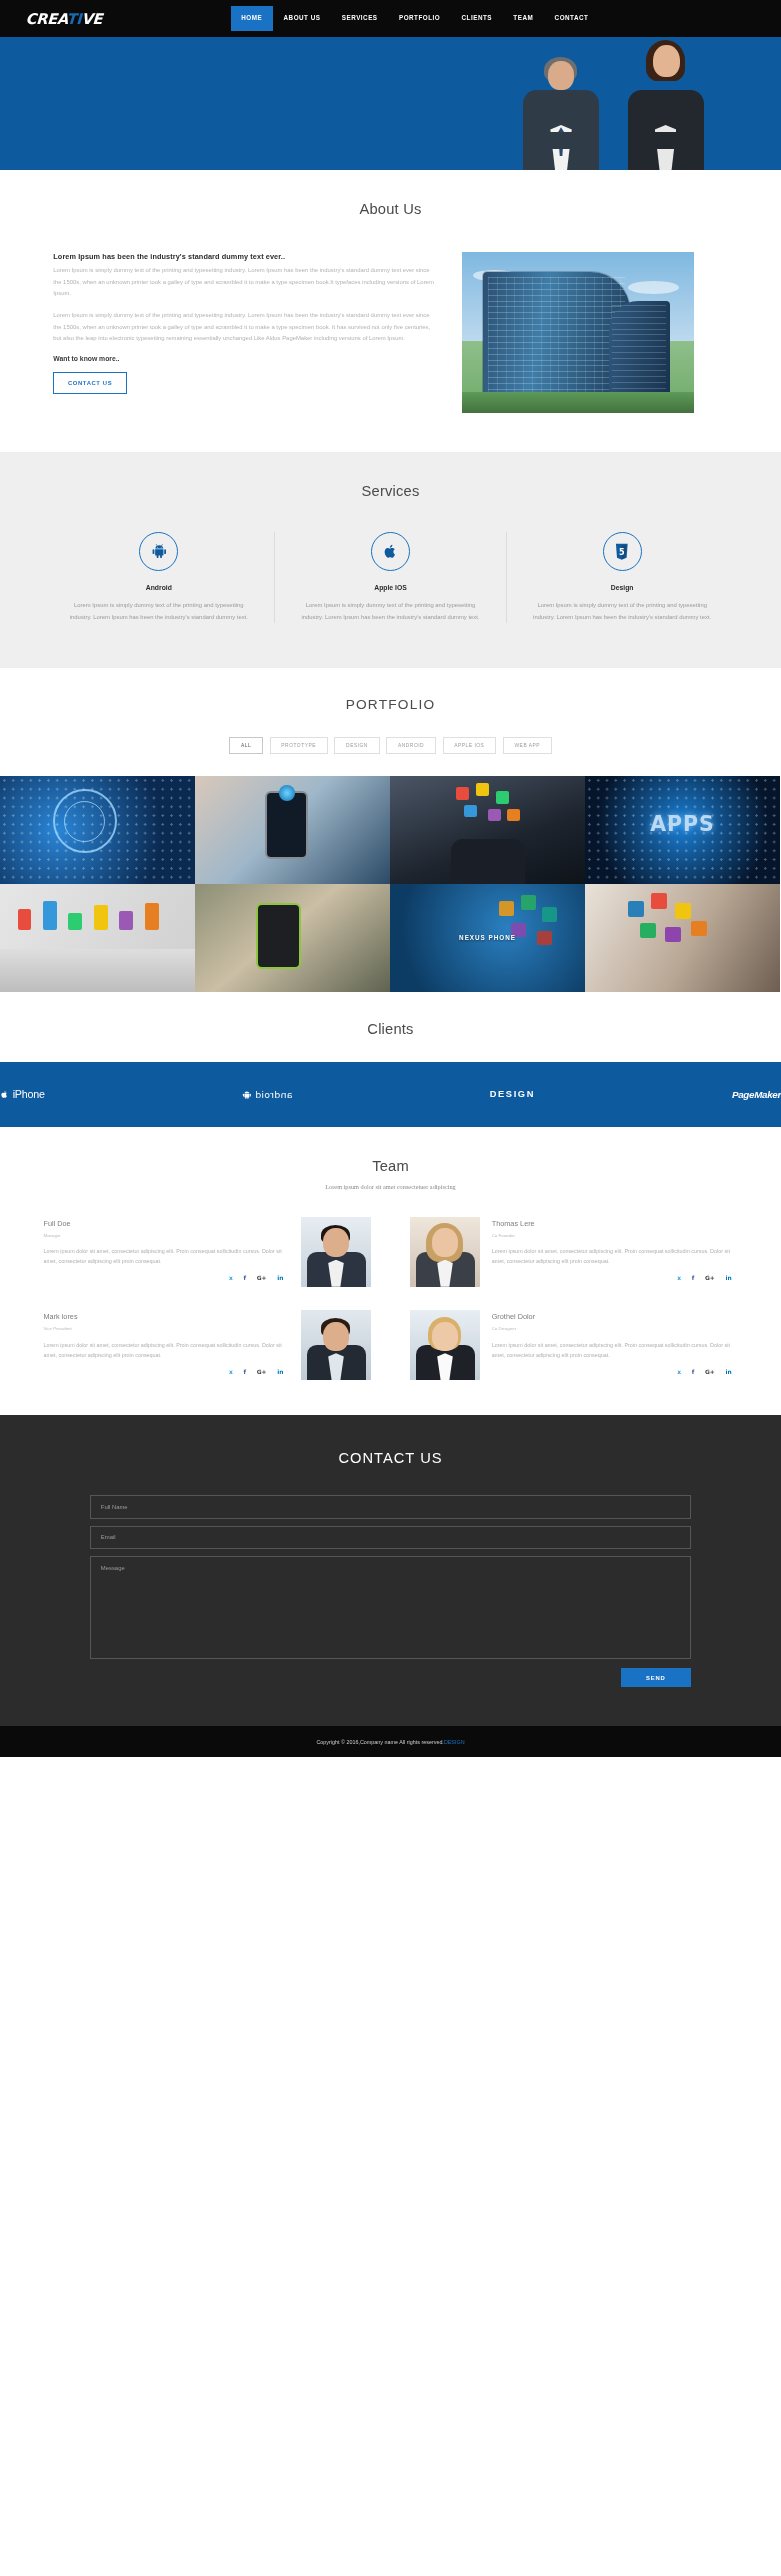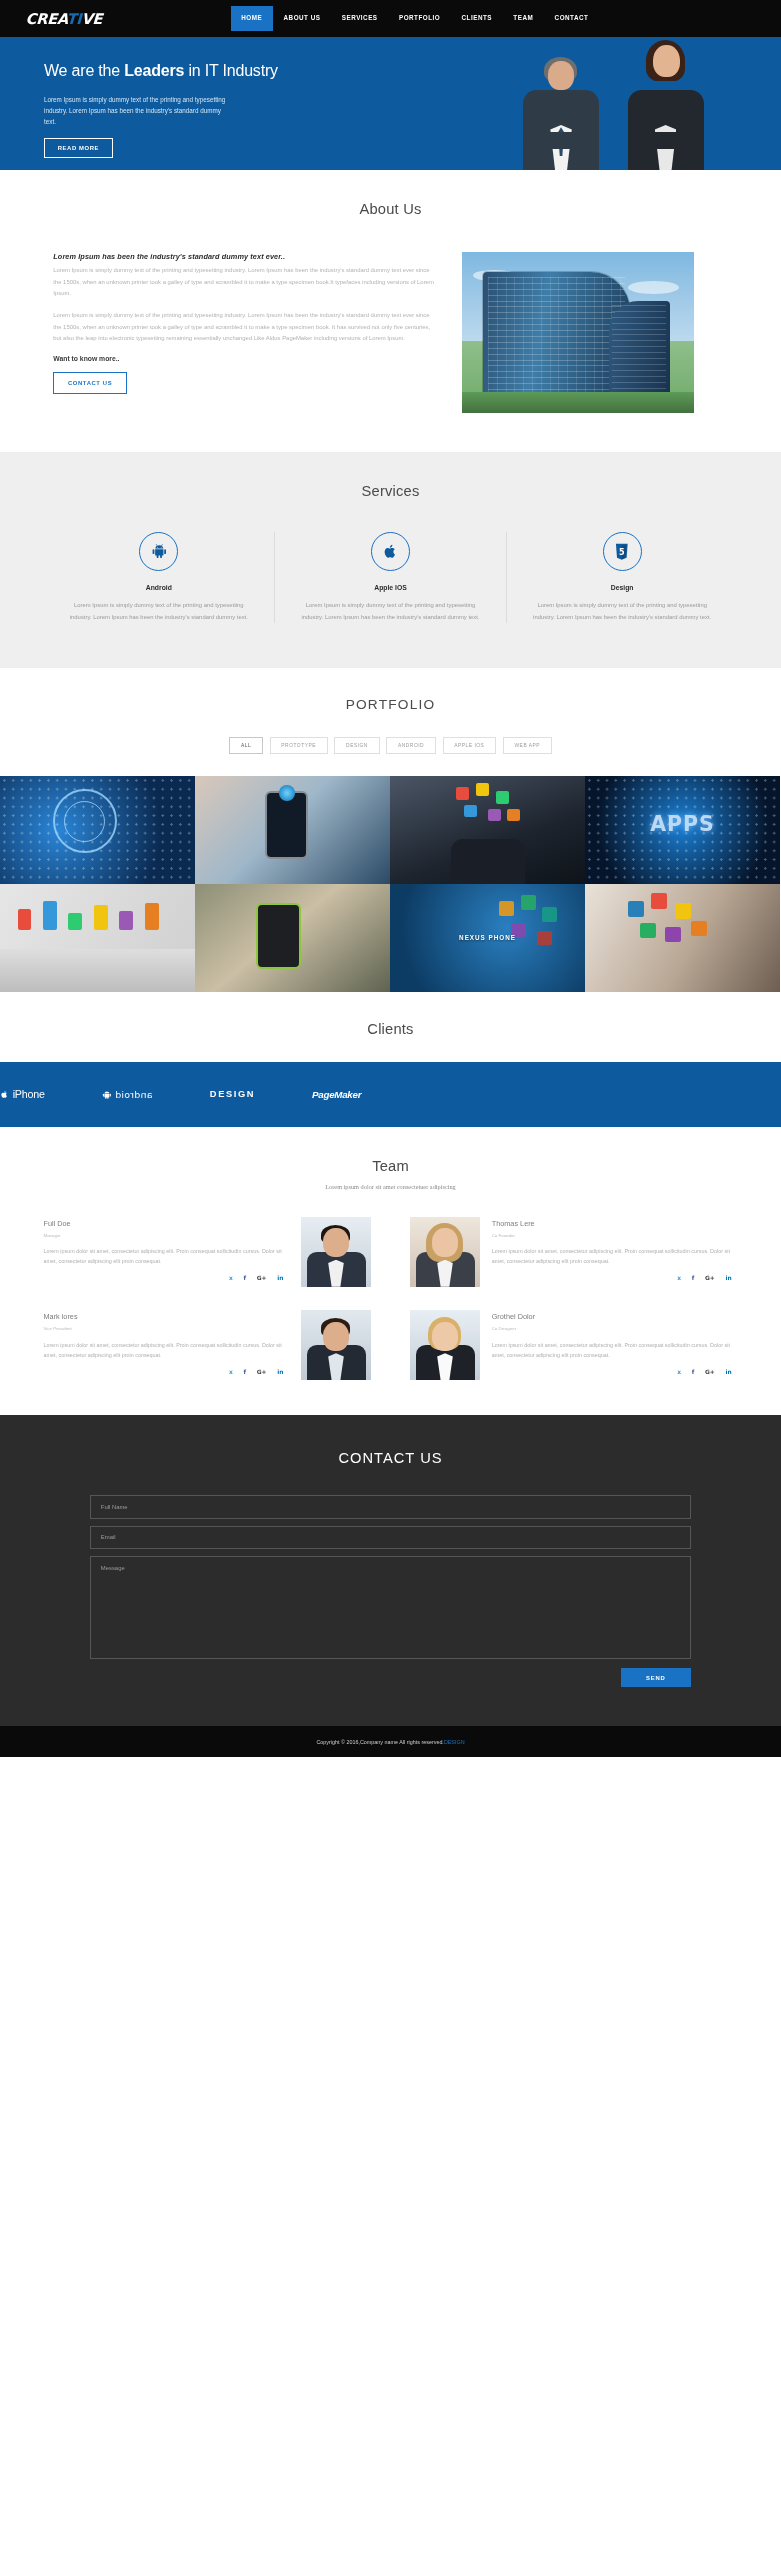--- a/index.html
+++ b/index.html
@@ -158,21 +158,20 @@
   
   #about { background: #ffffff; padding: 31px 0 39px; }
   .about-grid { display: flex; margin-top: 35px; gap: 27px; }
   .about-left { width: 391px; padding-left: 9.8px; }
   .about-left h3 {
     font-size: 7.3px;
     font-weight: bold;
     color: #2c2c2c;
     margin-bottom: 4px;
     letter-spacing: 0.1px;
-    font-style: italic;
   }
   .about-left p {
     font-size: 5.9px;
     color: #b2b2b2;
     line-height: 1.95;
     margin-bottom: 10.7px;
   }
   .about-left .ask {
     font-size: 6.8px;
     color: #3b3b3b;
@@ -307,21 +306,21 @@
     font-family: "DejaVu Sans", sans-serif;
     text-shadow: 0 0 6.8px rgba(120,190,255,.9);
   }
 
   
   #clients { background: #ffffff; padding: 29px 0 0; }
   .clients-bar {
     background: #0d5a9e;
     margin-top: 25.4px;
     height: 65px;
-    display: flex; align-items: center; justify-content: flex-start; gap: 57px;
+    display: flex; align-items: center; justify-content: space-between; gap: 57px;
   }
   .client-logo {
     color: #ffffff; display: flex; align-items: center; gap: 3.9px;
   }
   .client-logo .txt { font-size: 10.7px; }
   #client-logo-iphone .txt { font-weight: normal; letter-spacing: -0.2px; }
   #client-logo-android .txt {
     font-family: "DejaVu Sans", sans-serif; font-size: 9.3px;
     letter-spacing: 0.3px; transform: scaleX(-1);
   }
@@ -424,25 +423,20 @@
       <a class="nav-link" href="#">ABOUT US</a>
       <a class="nav-link" href="#">SERVICES</a>
       <a class="nav-link" href="#">PORTFOLIO</a>
       <a class="nav-link" href="#">CLIENTS</a>
       <a class="nav-link" href="#">TEAM</a>
       <a class="nav-link" href="#">CONTACT</a>
     </div>
   </div>
 
   <div class="hero">
-    <div class="hero-inner">
-      <h1><span>We are the </span><b>Leaders</b><span> in IT Industry</span></h1>
-      <p>Lorem Ipsum is simply dummy text of the printing and typesetting industry. Lorem Ipsum has been the industry's standard dummy text.</p>
-      <button class="btn-outline-light">READ MORE</button>
-    </div>
     <div class="hero-people">
       <div class="person" id="person-left">
         <div class="hair"></div>
         <div class="head"></div>
         <div class="body"></div>
         <div class="shirt"></div>
         <div class="tie"></div>
         <div class="arms"></div>
       </div>
       <div class="person" id="person-right">

